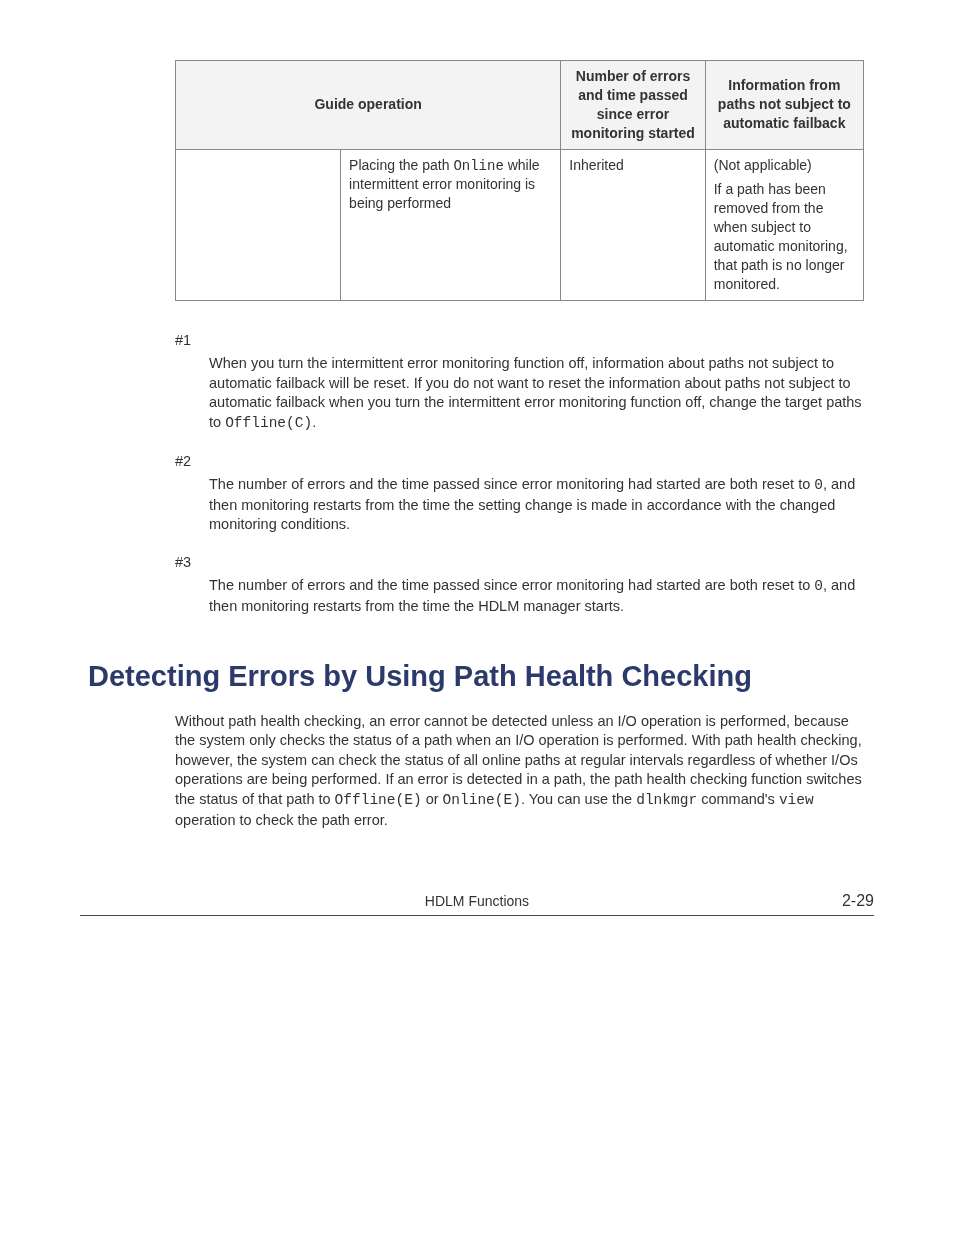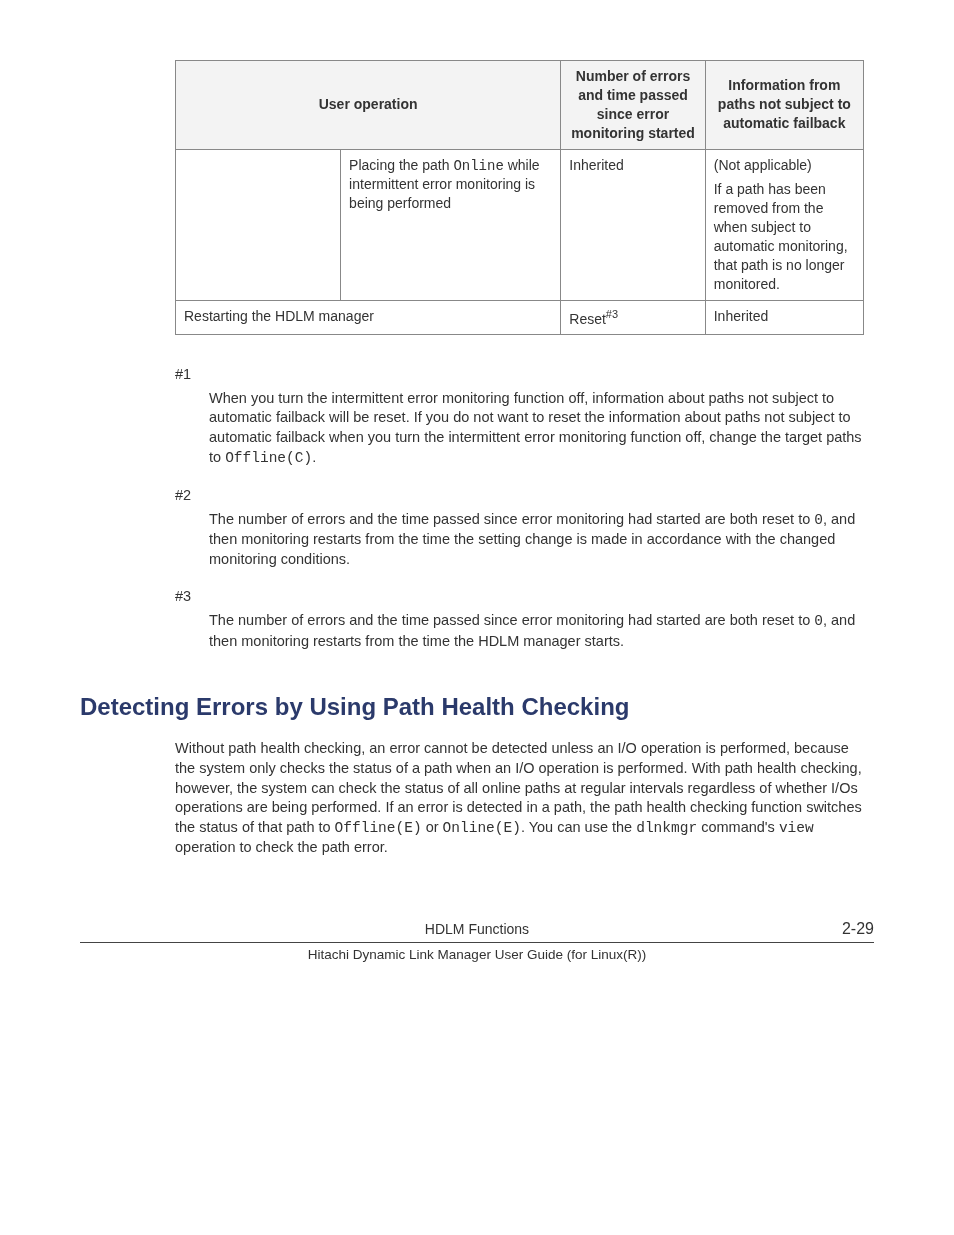--- a/index.html
+++ b/index.html
@@ -38,25 +38,25 @@
   .note-label {
     margin-top: 18px;
     margin-bottom: 4px;
   }
   .note-body {
     margin-left: 34px;
     margin-bottom: 6px;
   }
   h2 {
     color: #2b3a6b;
-    font-size: 24px;
+    font-size: 29px;
     font-weight: bold;
     margin-top: 40px;
     margin-bottom: 16px;
-    margin-left: 0;
+    margin-left: 8px;
   }
   .mono {
     font-family: "Courier New", monospace;
   }
   .footer {
     margin-top: 60px;
     font-size: 14px;
   }
   .footer-line {
     border-top: 1px solid #444;
@@ -92,39 +92,34 @@
 
   <table>
     <colgroup>
       <col style="width:24%">
       <col style="width:32%">
       <col style="width:21%">
       <col style="width:23%">
     </colgroup>
     <thead>
       <tr>
-        <th colspan="2">User operation</th>
+        <th colspan="2">Guide operation</th>
         <th>Number of errors and time passed since error monitoring started</th>
         <th>Information from paths not subject to automatic failback</th>
       </tr>
     </thead>
     <tbody>
       <tr>
         <td></td>
         <td><span>Placing the path </span><span class="mono">Online</span><span> while intermittent error monitoring is being performed</span></td>
         <td>Inherited</td>
         <td>
           <div>(Not applicable)</div>
           <div style="margin-top:6px;">If a path has been removed from the when subject to automatic monitoring, that path is no longer monitored.</div>
         </td>
-      </tr>
-      <tr>
-        <td colspan="2">Restarting the HDLM manager</td>
-        <td><span>Reset</span><sup>#3</sup></td>
-        <td>Inherited</td>
       </tr>
     </tbody>
   </table>
 
   <div class="note-label">#1</div>
   <p class="note-body"><span>When you turn the intermittent error monitoring function off, information about paths not subject to automatic failback will be reset. If you do not want to reset the information about paths not subject to automatic failback when you turn the intermittent error monitoring function off, change the target paths to </span><span class="mono">Offline(C)</span><span>.</span></p>
 
   <div class="note-label">#2</div>
   <p class="note-body"><span>The number of errors and the time passed since error monitoring had started are both reset to </span><span class="mono">0</span><span>, and then monitoring restarts from the time the setting change is made in accordance with the changed monitoring conditions.</span></p>
 
@@ -139,14 +134,13 @@
   <p><span>Without path health checking, an error cannot be detected unless an I/O operation is performed, because the system only checks the status of a path when an I/O operation is performed. With path health checking, however, the system can check the status of all online paths at regular intervals regardless of whether I/Os operations are being performed. If an error is detected in a path, the path health checking function switches the status of that path to </span><span class="mono">Offline(E)</span><span> or </span><span class="mono">Online(E)</span><span>. You can use the </span><span class="mono">dlnkmgr</span><span> command's </span><span class="mono">view</span><span> operation to check the path error.</span></p>
 </div>
 
 <div class="footer">
   <div class="footer-top">
     <div class="footer-spacer"></div>
     <div class="footer-center">HDLM Functions</div>
     <div class="footer-page">2-29</div>
   </div>
   <div class="footer-line"></div>
-  <div class="footer-sub">Hitachi Dynamic Link Manager User Guide (for Linux(R))</div>
 </div>
 
 </body></html>

